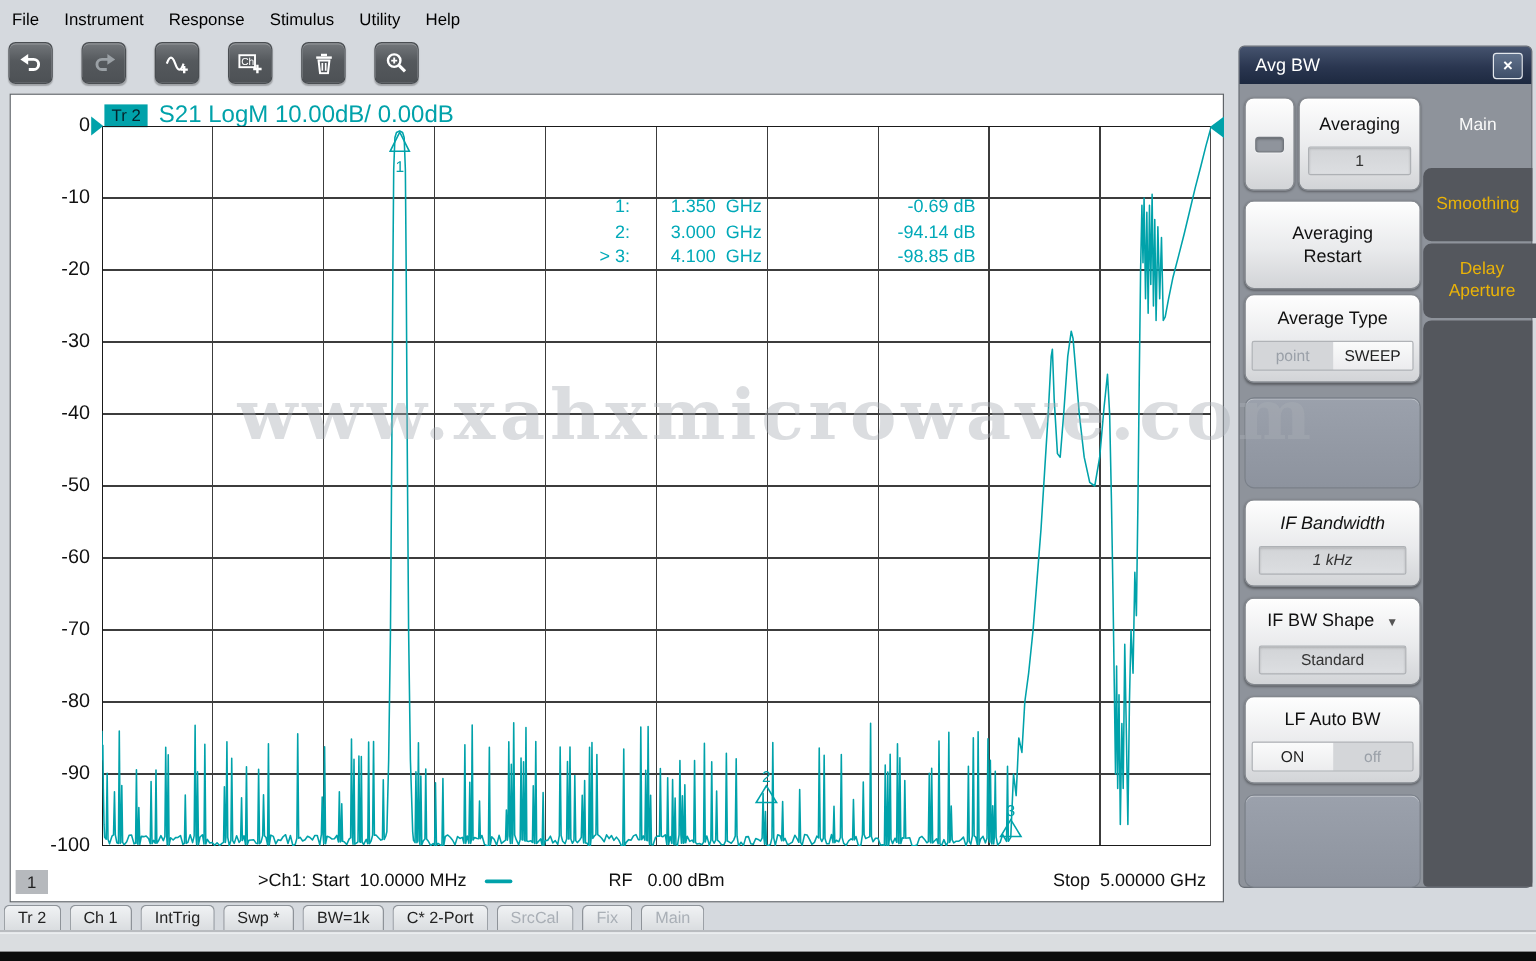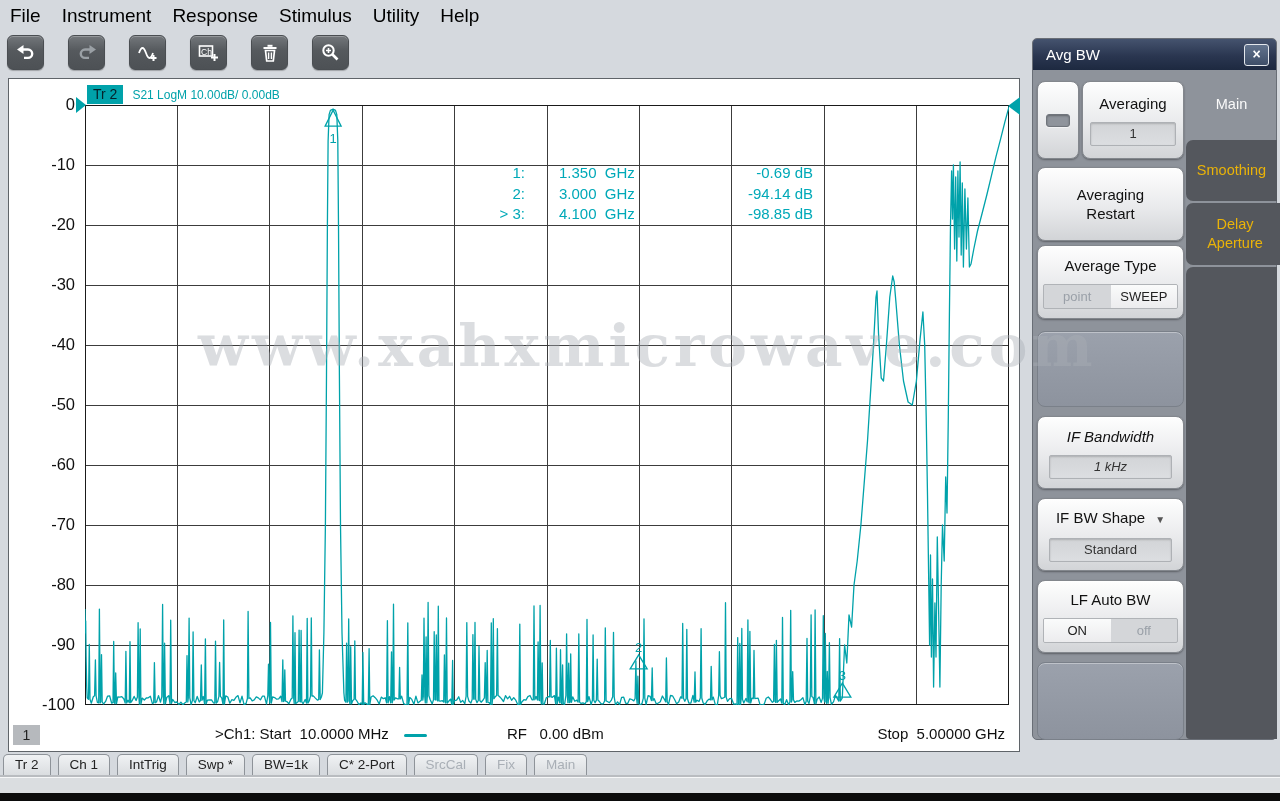--- a/index.html
+++ b/index.html
@@ -3,34 +3,34 @@
 <meta charset="utf-8">
 <style>
   html,body{margin:0;padding:0;}
   body{
     width:1280px;height:801px;position:relative;overflow:hidden;
     background:#d5d9de;font-family:"Liberation Sans",sans-serif;
     -webkit-font-smoothing:antialiased;
   }
   
   .menubar{position:absolute;left:0;top:0;width:100%;height:31px;display:flex;align-items:center;padding-left:10px;gap:21px;}
-  .menubar .menu-item{font-size:19px;color:#000;cursor:default;}
+  .menubar .menu-item{font-size:14px;color:#000;cursor:default;}
   
   .toolbar{position:absolute;left:7px;top:35px;display:flex;gap:24px;}
   .tool-btn{width:35px;height:33px;border-radius:6px;border:1px solid #4a4e52;
     background:linear-gradient(#73777b,#55595d 45%,#4d5155);
     box-shadow:inset 0 1px 0 rgba(255,255,255,.25), 0 1px 1px rgba(0,0,0,.25);
     display:flex;align-items:center;justify-content:center;}
   .tool-btn svg{display:block;}
   
   .plot-panel{position:absolute;left:8px;top:78px;width:1012px;height:674px;
     background:#fff;border:1px solid #5f6469;box-sizing:border-box;}
   .trace-header{position:absolute;left:78px;top:6px;display:flex;align-items:center;}
   .trace-badge{background:#00a2aa;color:#05222a;font-size:14px;padding:1px 6px 2px 6px;}
-  .trace-info{color:#00a2aa;font-size:12px;margin-left:9px;white-space:pre;}
+  .trace-info{color:#00a2aa;font-size:20px;margin-left:9px;white-space:pre;}
   .ylabel{position:absolute;width:60px;text-align:right;font-size:16.5px;color:#111;}
   #plot-svg{position:absolute;left:76px;top:26px;}
   .ref-tri-left{position:absolute;left:67px;top:18px;width:0;height:0;
     border-left:10px solid #00a2aa;border-top:8px solid transparent;border-bottom:8px solid transparent;}
   .ref-tri-right{position:absolute;left:999px;top:18px;width:0;height:0;
     border-right:12px solid #00a2aa;border-top:9px solid transparent;border-bottom:9px solid transparent;}
   .marker-readout{position:absolute;left:432px;top:84px;color:#00a9b8;font-size:15px;}
   .marker-row{display:flex;height:20.5px;line-height:20.5px;}
   .marker-row .mid{width:84px;text-align:right;white-space:pre;}
   .marker-row .mfreq{width:128px;padding-left:34px;white-space:pre;}

